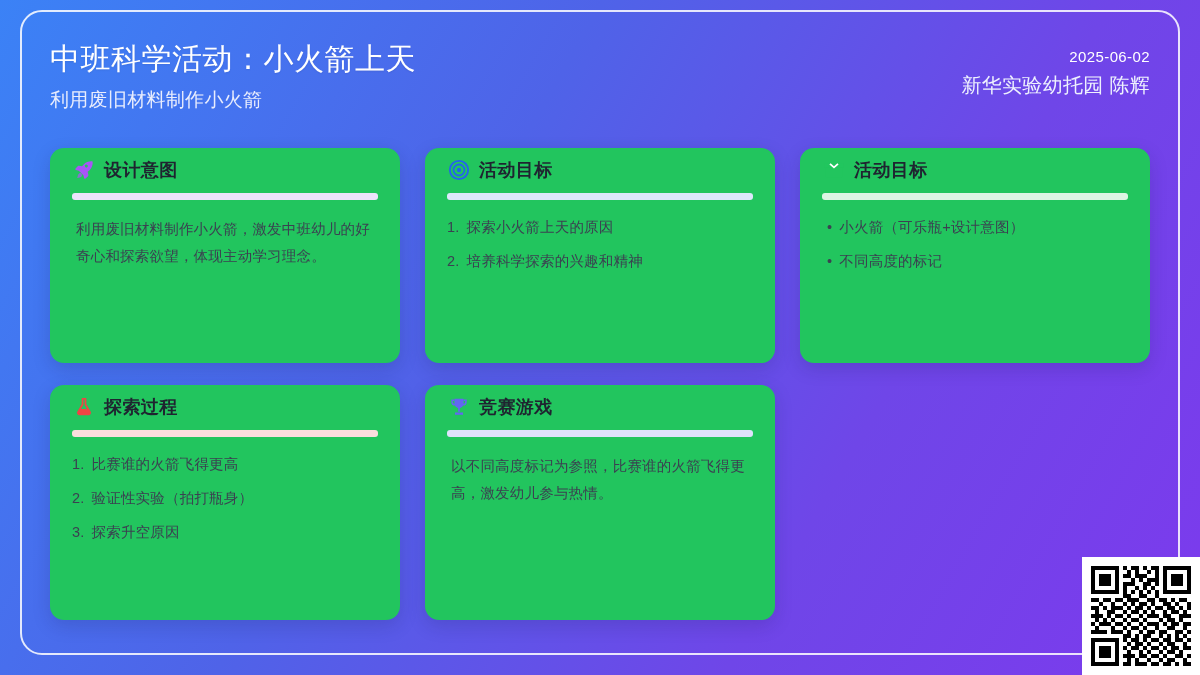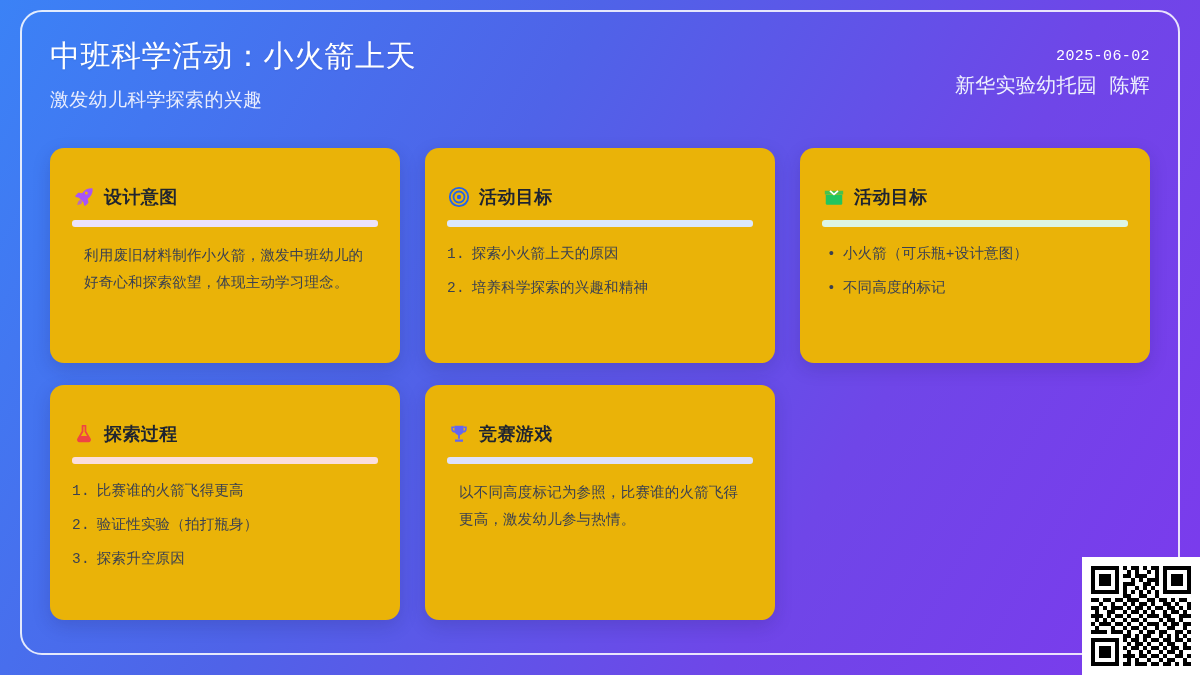--- a/index.html
+++ b/index.html
@@ -25,21 +25,20 @@
     bottom: 20px;
     border: 2px solid rgba(255,255,255,0.85);
     border-radius: 22px;
     pointer-events: none;
   }
 
   .slide {
     position: absolute;
     inset: 0;
     padding: 38px 50px 0 50px;
-    font-family: Liberation Mono, monospace;
   }
 
   
   .header {
     display: flex;
     align-items: flex-start;
     justify-content: space-between;
     height: 92px;
   }
   .header-left { padding-top: 2px; }
@@ -78,23 +77,23 @@
   .grid {
     margin-top: 18px;
     display: grid;
     grid-template-columns: repeat(3, 1fr);
     grid-template-rows: 215px 235px;
     column-gap: 25px;
     row-gap: 22px;
   }
 
   .card {
-    background: #eab308;
+    background: #22c55e;
     border-radius: 14px;
-    padding: 37px 22px 18px 22px;
+    padding: 10px 22px 18px 22px;
     box-shadow: 0 6px 18px rgba(30, 30, 90, 0.18);
     overflow: hidden;
   }
 
   .card-head {
     display: flex;
     align-items: center;
     gap: 9px;
     position: relative;
     padding-bottom: 11px;
@@ -120,21 +119,21 @@
     border-radius: 3px;
     margin: 0 0 16px 0;
   }
 
   .card-body {
     font-size: 14.5px;
     color: #3b4151;
     line-height: 1.85;
     letter-spacing: 0.2px;
   }
-  .card-body p { margin: 12px; }
+  .card-body p { margin: 4px; }
 
   ol.card-list, ul.card-list {
     list-style: none;
     margin: 0;
     padding: 0;
   }
   ol.card-list li, ul.card-list li {
     font-size: 14.5px;
     color: #3b4151;
     line-height: 1.6;
@@ -169,21 +168,21 @@
 </head>
 <body>
 
 <div class="frame"></div>
 
 <div class="slide">
 
   <div class="header">
     <div class="header-left">
       <div class="title">中班科学活动：小火箭上天</div>
-      <div class="subtitle">激发幼儿科学探索的兴趣</div>
+      <div class="subtitle">利用废旧材料制作小火箭</div>
     </div>
     <div class="header-right">
       <div class="meta-date">2025-06-02</div>
       <div class="meta-org">新华实验幼托园 陈辉</div>
     </div>
   </div>
 
   <div class="grid" id="card-grid">
       <div class="card">
         <div class="card-head">

